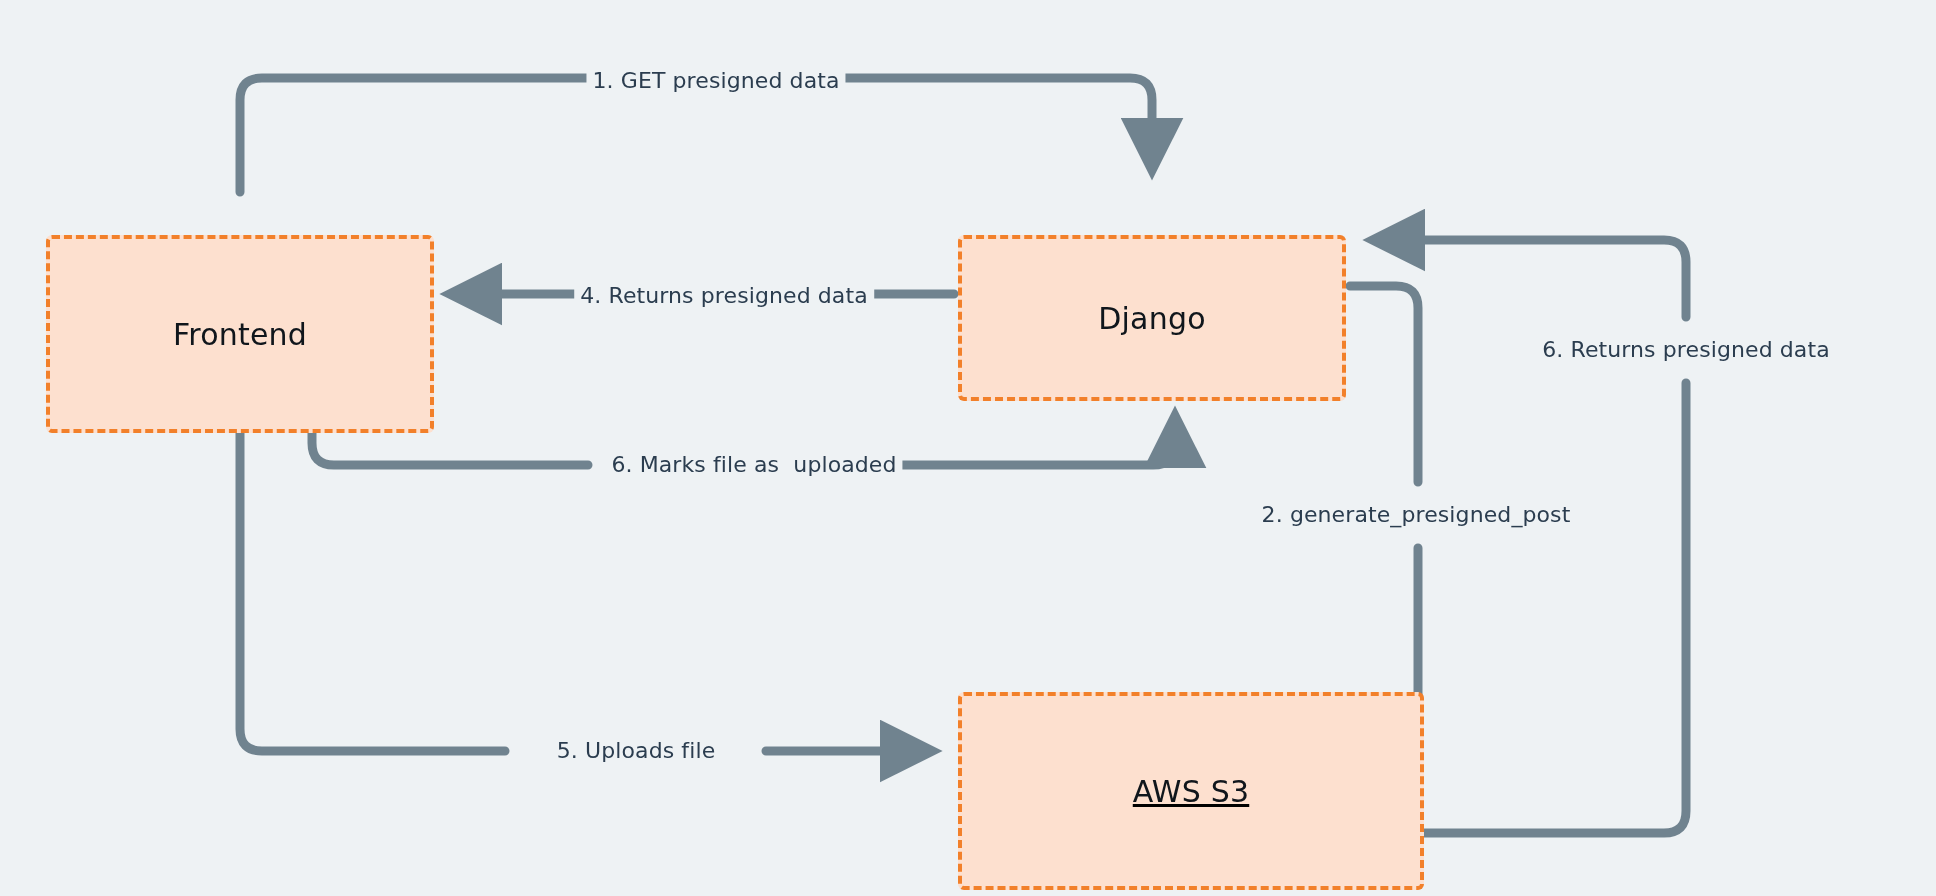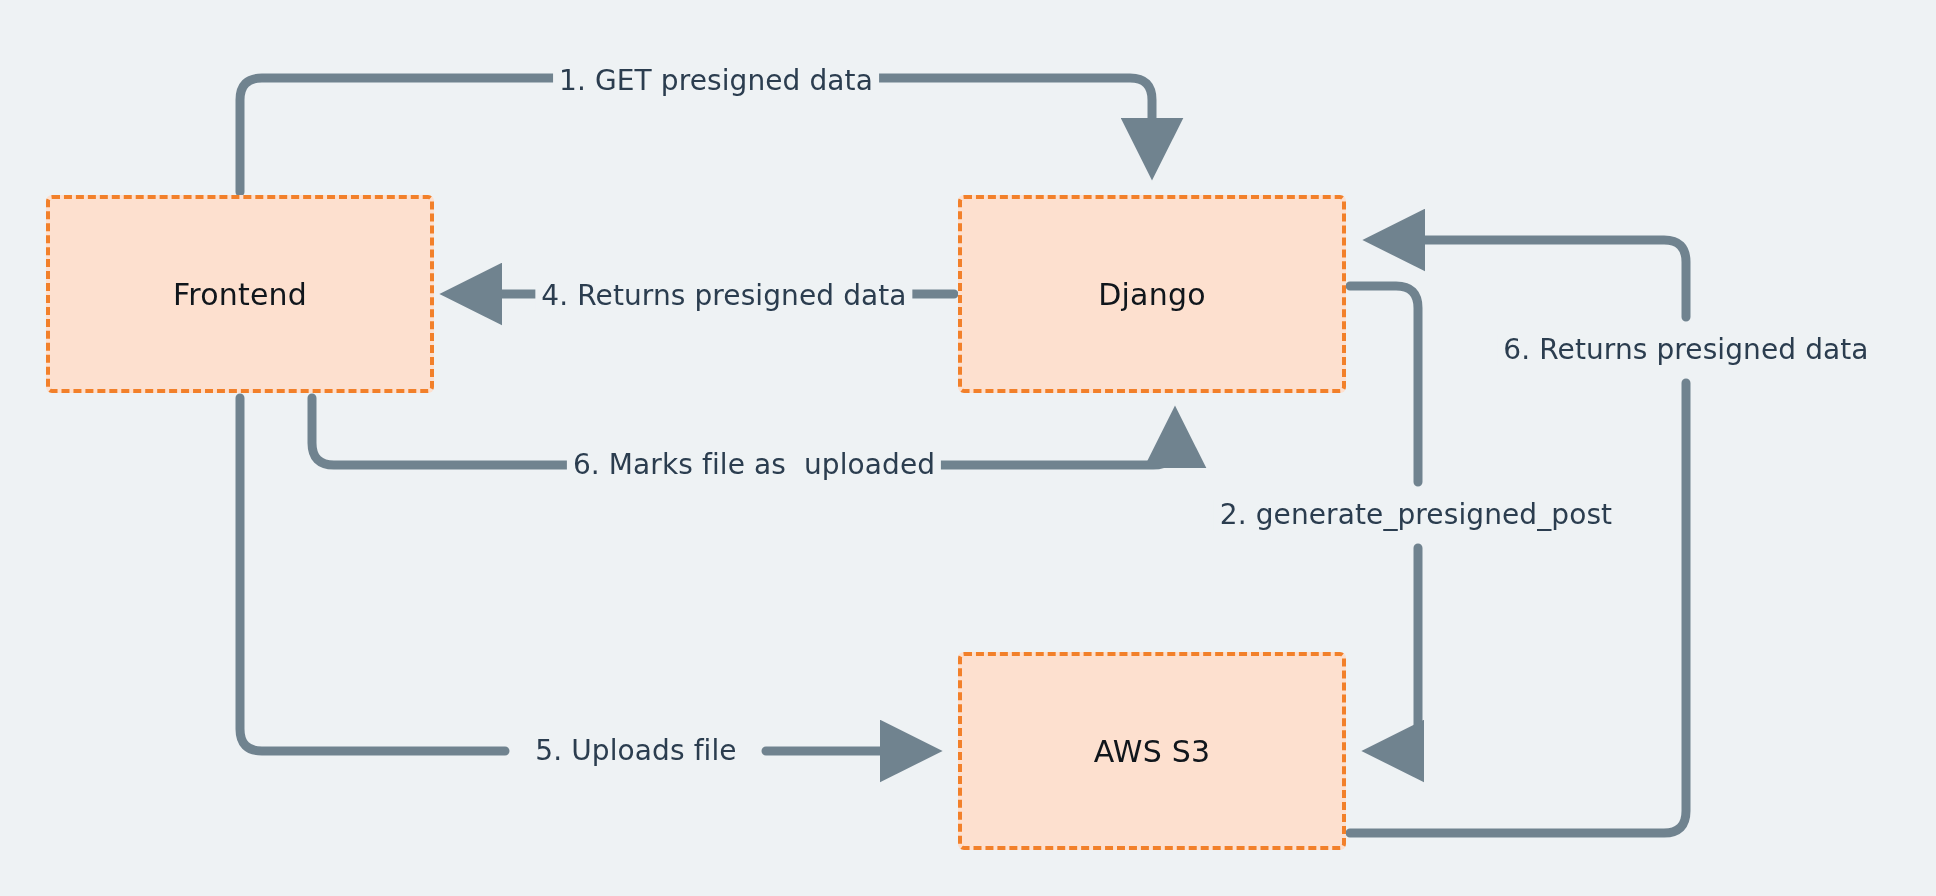--- a/index.html
+++ b/index.html
@@ -28,30 +28,31 @@
   }
   .node {
     position: absolute;
     box-sizing: border-box;
     background: #fde0cf;
     border: 4px dashed #f2802a;
     border-radius: 6px;
     display: flex;
     align-items: center;
     justify-content: center;
+    margin-top: 40px;
   }
   .node-label {
     font-size: 30px;
     color: #10161c;
     letter-spacing: 0.2px;
     font-family: "DejaVu Sans", "Liberation Sans", sans-serif;
   }
   .edge-label {
     position: absolute;
-    font-size: 28px;
+    font-size: 22px;
     color: #2b3d4f;
     white-space: pre;
     letter-spacing: 0.1px;
     font-family: "DejaVu Sans", "Liberation Sans", sans-serif;
     transform: translate(-50%, -50%);
     background: #eef2f4;
     padding: 0 6px;
     line-height: 1.1;
   }
 </style>
@@ -77,25 +78,25 @@
 
     <path d="M1350,286 L1396,286 Q1418,286 1418,308 L1418,482 M1418,548 L1418,729 Q1418,751 1396,751 L1374,751" fill="none" stroke="#70838f" stroke-width="9" stroke-linecap="round" marker-end="url(#arrowhead)"></path>
 
     <path d="M1350,833 L1664,833 Q1686,833 1686,811 L1686,383 M1686,317 L1686,262 Q1686,240 1664,240 L1375,240" fill="none" stroke="#70838f" stroke-width="9" stroke-linecap="round" marker-end="url(#arrowhead)"></path>
   </svg>
 
   <div class="node" style="left:46px; top:195px; width:388px; height:198px;">
     <span class="node-label">Frontend</span>
   </div>
 
-  <div class="node" style="left:958px; top:195px; width:388px; height:198px;">
+  <div class="node" style="left:958px; top:195px; width:388px; height:166px;">
     <span class="node-label">Django</span>
   </div>
 
-  <div class="node" style="left:958px; top:652px; width:388px; height:198px;">
+  <div class="node" style="left:958px; top:652px; width:466px; height:198px;text-decoration:underline;">
     <span class="node-label">AWS S3</span>
   </div>
 
   <div class="edge-label" style="left:716px; top:81px;">1. GET presigned data</div>
 
   <div class="edge-label" style="left:716px; top:296px;margin-left:8px;">4. Returns presigned data</div>
 
   <div class="edge-label" style="left:716px; top:465px;margin-left:38px;">6. Marks file as  uploaded</div>
 
   <div class="edge-label" style="left:636px; top:751px;text-align:right;">5. Uploads file</div>

